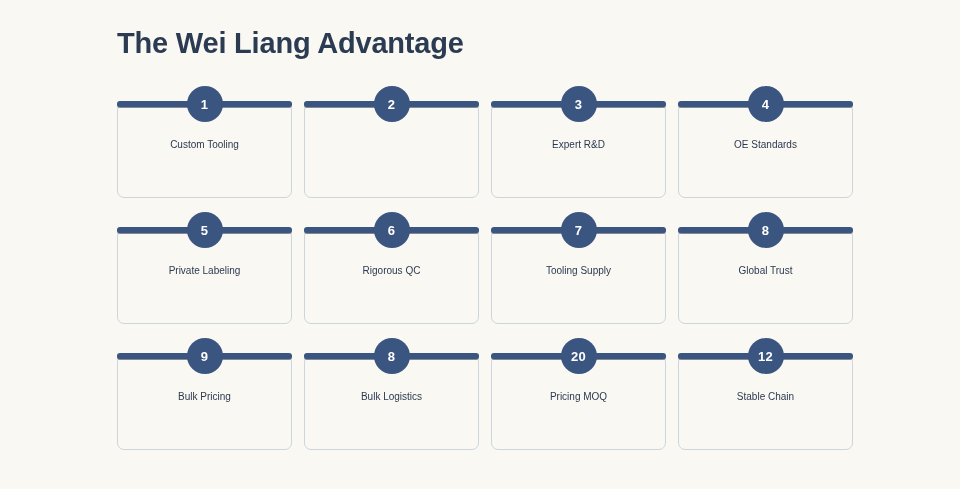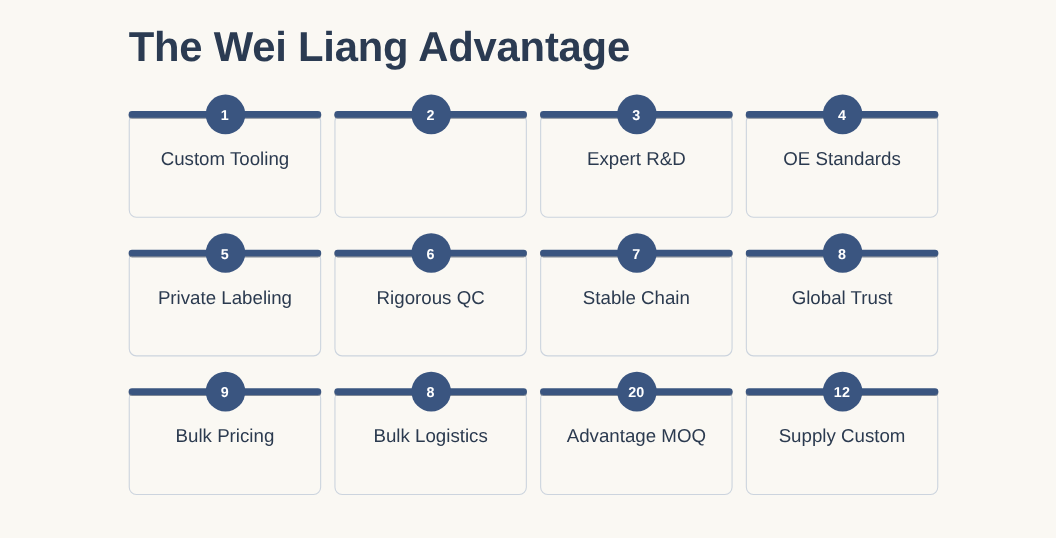--- a/index.html
+++ b/index.html
@@ -16,21 +16,21 @@
   .page {
     position: relative;
     width: 960px;
     height: 489px;
     box-sizing: border-box;
   }
   .page-title {
     position: absolute;
     left: 117px;
     top: 23px;
-    font-size: 38px;
+    font-size: 29px;
     font-weight: bold;
     letter-spacing: -0.2px;
     color: #2b3b52;
     line-height: 40px;
     white-space: nowrap;
   }
   .grid {
     position: absolute;
     left: 117px;
     top: 103px;
@@ -75,21 +75,21 @@
     color: #ffffff;
     font-size: 13px;
     font-weight: bold;
     display: flex;
     align-items: center;
     justify-content: center;
     line-height: 1;
     letter-spacing: 0.2px;
   }
   .card-label {
-    font-size: 17px;
+    font-size: 10px;
     color: #2b3a4f;
     text-align: left;
     line-height: 20px;
     padding: 0 8px;
     margin-top: -12px;
     white-space: nowrap;
   }
 </style>
 </head>
 <body>
@@ -131,21 +131,21 @@
 
     <div class="card">
       <div class="card-topbar"></div>
       <div class="card-badge">6</div>
       <div class="card-label">Rigorous QC</div>
     </div>
 
     <div class="card">
       <div class="card-topbar"></div>
       <div class="card-badge">7</div>
-      <div class="card-label">Stable Chain</div>
+      <div class="card-label">Tooling Supply</div>
     </div>
 
     <div class="card">
       <div class="card-topbar"></div>
       <div class="card-badge">8</div>
       <div class="card-label">Global Trust</div>
     </div>
 
     <div class="card">
       <div class="card-topbar"></div>
@@ -155,23 +155,23 @@
 
     <div class="card">
       <div class="card-topbar"></div>
       <div class="card-badge">8</div>
       <div class="card-label">Bulk Logistics</div>
     </div>
 
     <div class="card">
       <div class="card-topbar"></div>
       <div class="card-badge">20</div>
-      <div class="card-label">Advantage MOQ</div>
+      <div class="card-label">Pricing MOQ</div>
     </div>
 
     <div class="card">
       <div class="card-topbar"></div>
       <div class="card-badge">12</div>
-      <div class="card-label">Supply Custom</div>
+      <div class="card-label">Stable Chain</div>
     </div>
 
   </div>
 </div>
 
 </body></html>

